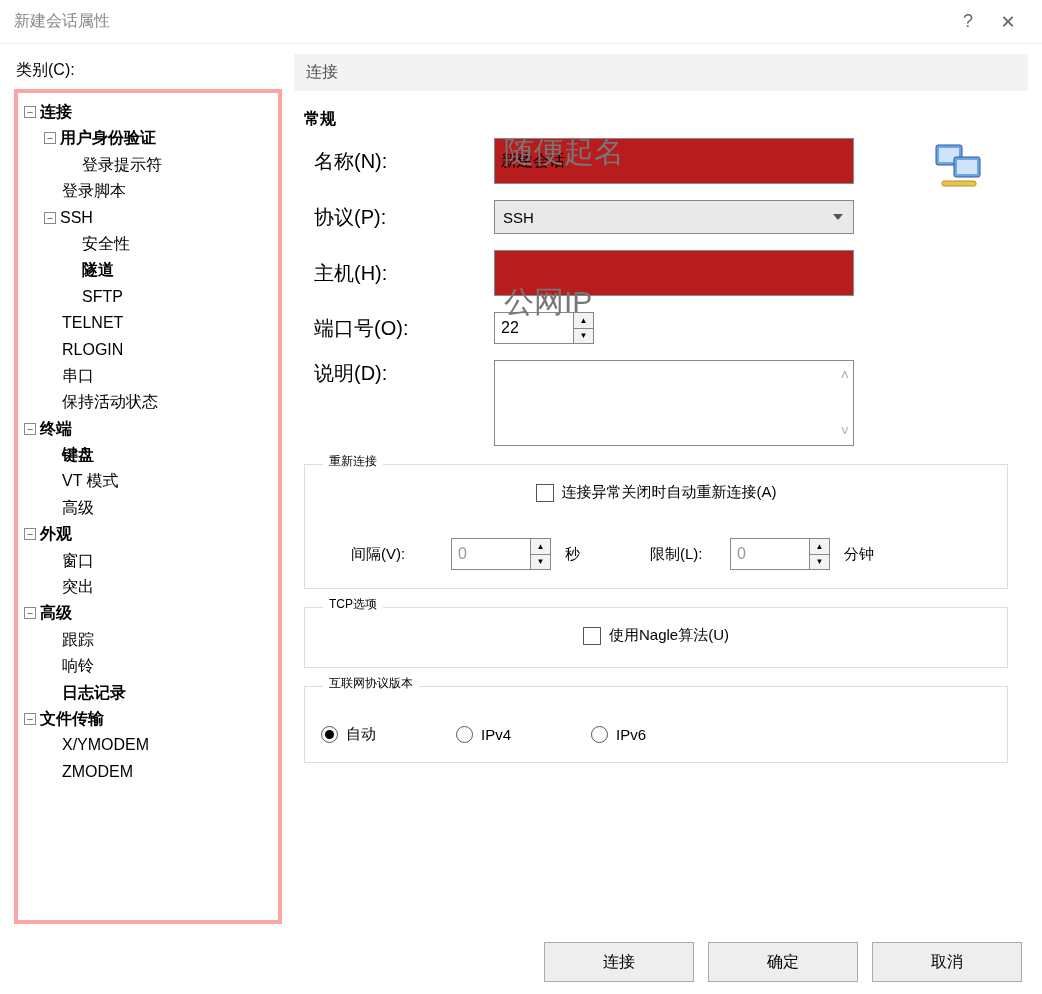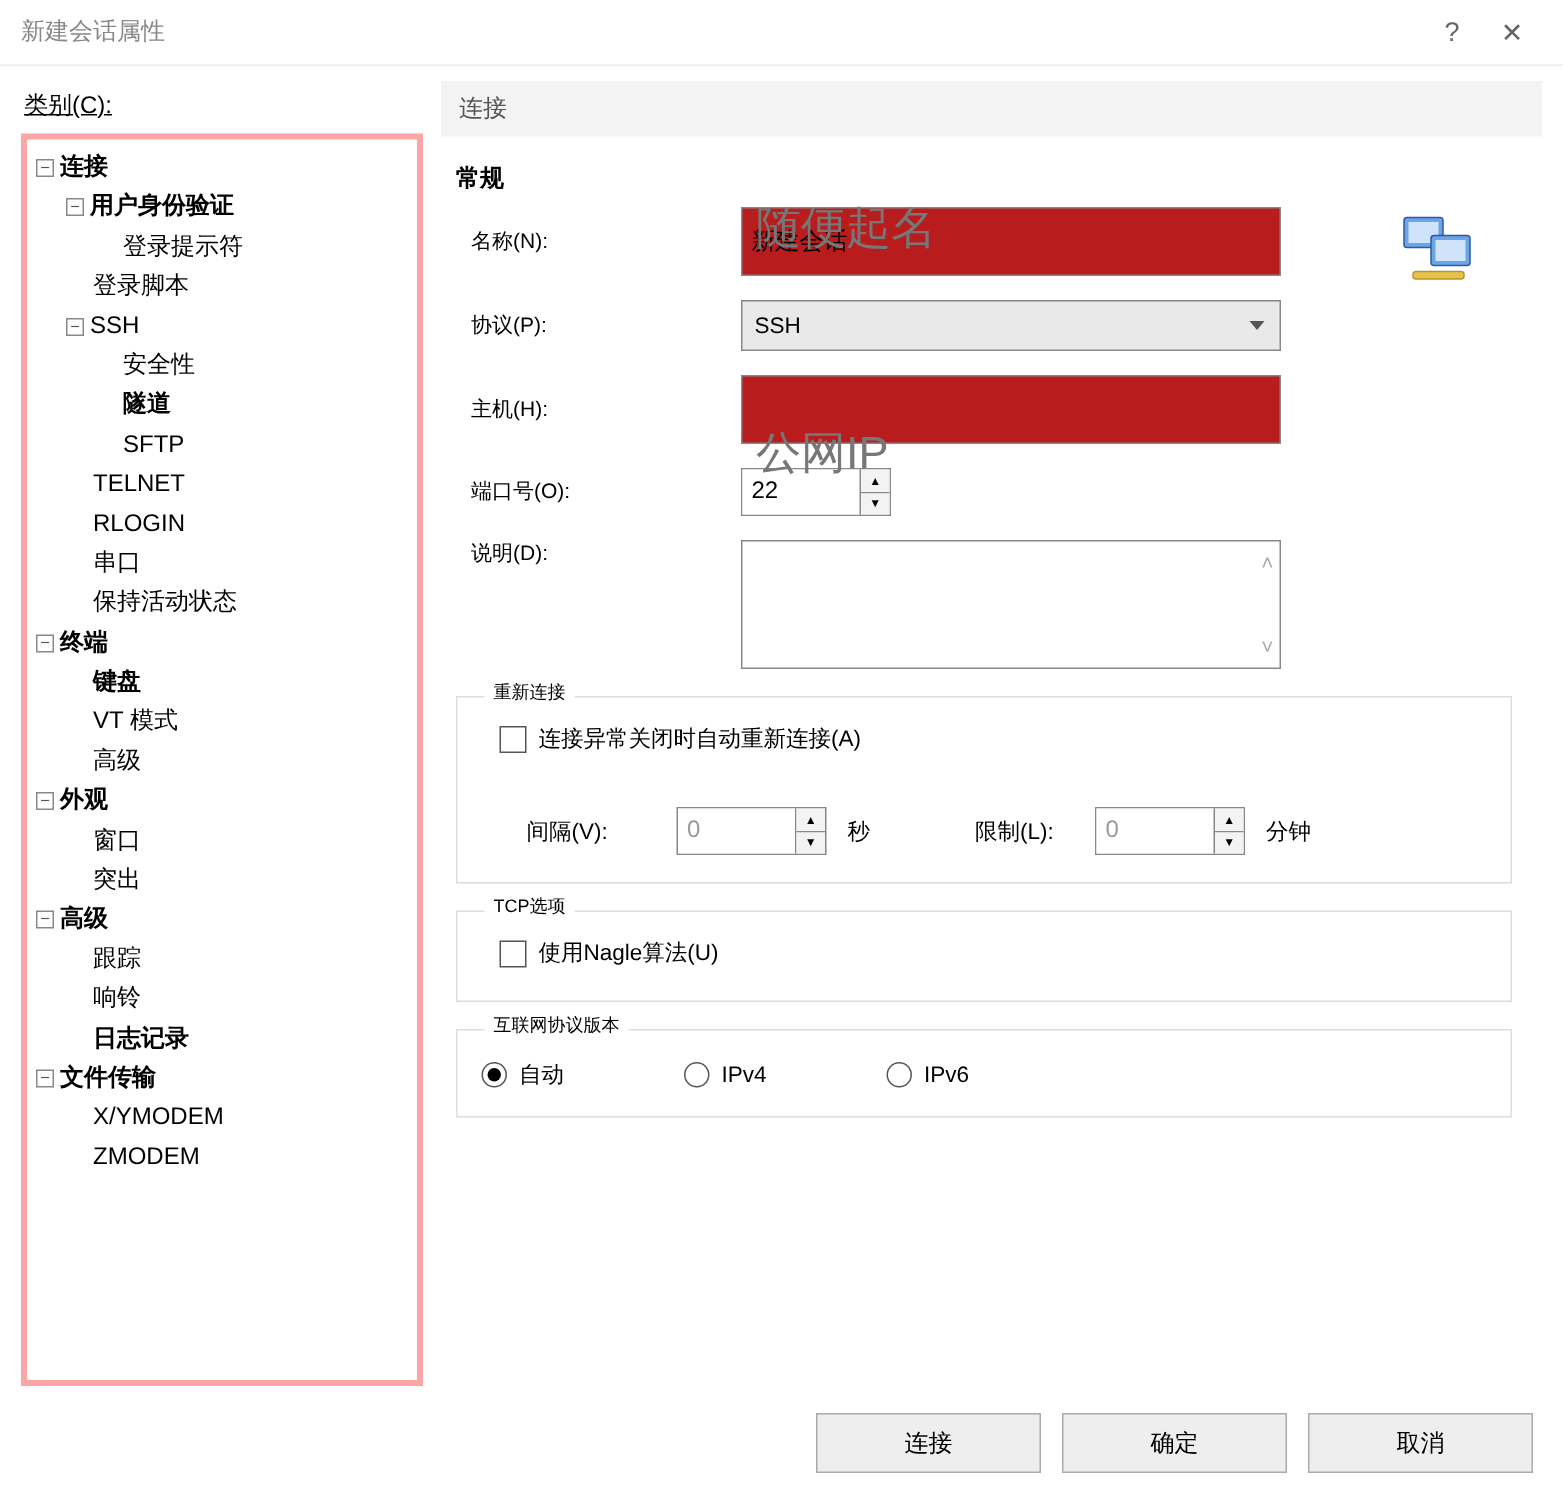--- a/index.html
+++ b/index.html
@@ -22,21 +22,21 @@
     border-bottom: 1px solid #eee;
   }
   .titlebar .title { flex: 1; font-size: 16px; }
   .titlebar .ctrl { width: 40px; text-align: center; font-size: 18px; color: #666; cursor: default; }
   .content {
     display: flex;
     padding: 10px 14px 0 14px;
     height: 880px;
   }
   .left-col { width: 268px; display: flex; flex-direction: column; }
-  .cat-label { margin: 6px 0 8px 2px; font-size: 16px; text-decoration: underline; }
+  .cat-label { margin: 6px 0 8px 2px; font-size: 16px; }
   .tree {
     border: 4px solid #fca5a5;
     flex: 1;
     overflow: auto;
     padding: 6px 4px;
     background: #fff;
     line-height: 1.65;
     font-size: 16px;
   }
   .tree ul { list-style: none; margin: 0; padding-left: 20px; }
@@ -60,21 +60,21 @@
   .panel-header {
     background: #f3f3f3;
     padding: 8px 12px;
     font-size: 16px;
     color: #555;
   }
   .panel-body { padding: 12px 20px 0 10px; position: relative; }
 
   .sec-title { font-size: 16px; margin: 6px 0 8px 0; font-weight: bold; }
   .row { display: flex; align-items: center; margin-bottom: 16px; }
-  .lbl { width: 190px; padding-left: 10px; font-size: 14px; }
+  .lbl { width: 190px; padding-left: 10px; font-size: 20px; }
   .txt-input {
     height: 46px;
     border: 1px solid #888;
     padding: 0 6px;
     font-size: 16px;
     font-family: inherit;
     background: #b91c1c;
   }
   .wide { width: 360px; }
   .sel {
@@ -149,37 +149,37 @@
     position: relative;
   }
   .group-title {
     position: absolute;
     top: -12px;
     left: 18px;
     background: #fff;
     padding: 0 6px;
     font-size: 12px;
   }
-  .chk-row { display: flex; align-items: center; margin: 4px 12px; }
+  .chk-row { display: flex; align-items: center; margin: 4px 12px; justify-content: center; }
   .chk {
     width: 18px; height: 18px;
     border: 1px solid #555;
     margin-right: 8px;
   }
   .reconnect-params {
     display: flex;
     align-items: center;
     gap: 10px;
     margin-top: 36px;
     padding-left: 30px;
   }
   .reconnect-params .lbl2 { width: 90px; }
   .unit { margin-left: 4px; }
 
-  .radios { display: flex; gap: 80px; margin-top: 6px; }
+  .radios { display: flex; gap: 80px; margin-top: 24px; }
   .radio-item { display: flex; align-items: center; gap: 8px; }
   .radio {
     width: 17px; height: 17px;
     border: 1px solid #555;
     border-radius: 50%;
     display: flex; align-items: center; justify-content: center;
   }
   .radio.checked::after {
     content: "";
     width: 9px; height: 9px;

